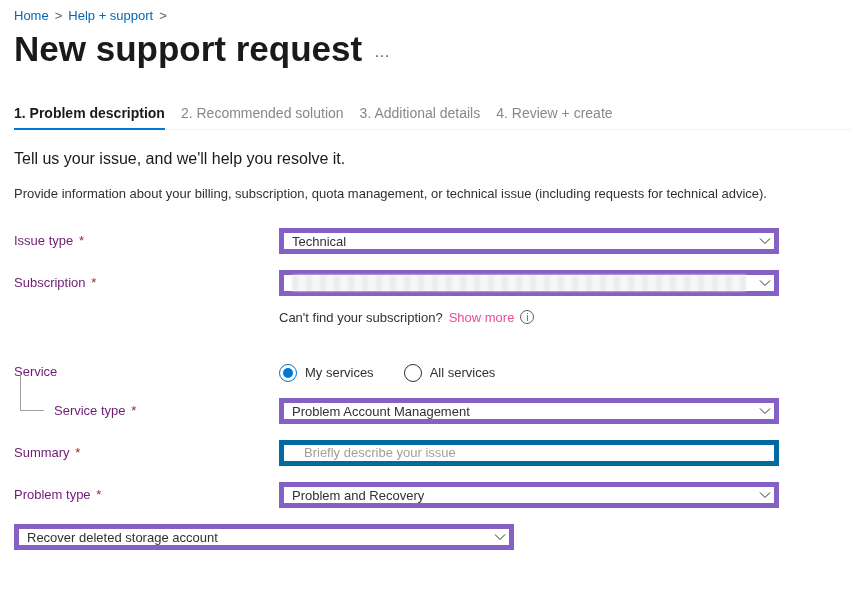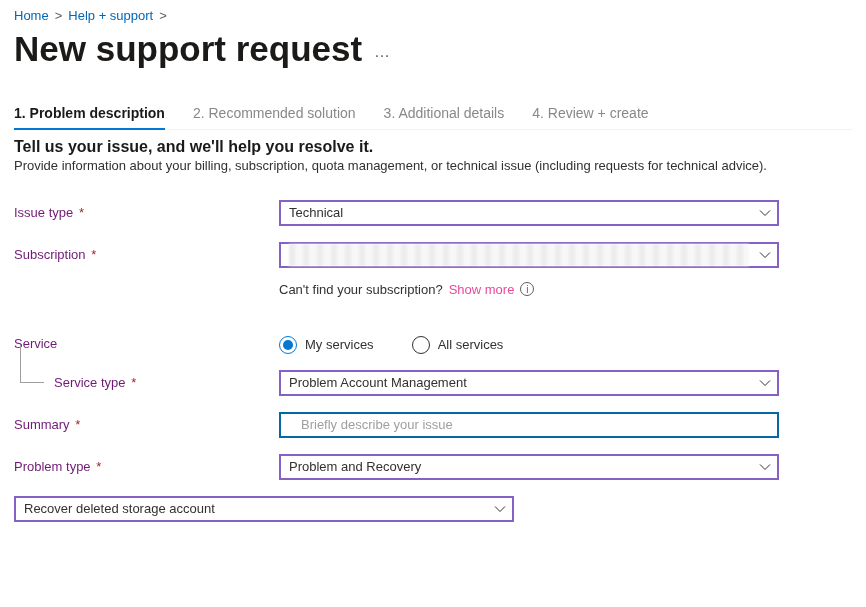--- a/index.html
+++ b/index.html
@@ -18,43 +18,43 @@
       font-size: 13px;
       margin-bottom: 6px;
     }
     .breadcrumb a { color: #0067b8; text-decoration: none; cursor: pointer; }
     .breadcrumb .sep { color: #605e5c; }
     .title-row { display: flex; align-items: center; gap: 12px; margin-bottom: 36px; }
     .page-title { font-size: 35px; font-weight: 600; color: #1b1a19; }
     .more-dots { color: #605e5c; font-size: 16px; letter-spacing: 2px; padding-top: 6px; cursor: pointer; }
     .tabs {
       display: flex;
-      gap: 28px;
+      gap: 16px;
       border-bottom: 1px solid #f3f2f1;
-      margin-bottom: 8px;
+      margin-bottom: 20px;
     }
     .tab {
       font-size: 14px;
       color: #8a8886;
       padding: 0 0 8px 0;
       cursor: pointer;
       position: relative;
     }
     .tab.active {
       color: #1b1a19;
       font-weight: 600;
     }
     .tab.active::after {
       content: "";
       position: absolute;
       left: 0; right: 0; bottom: -1px;
       height: 2px;
       background: #0078d4;
     }
-    .section-heading { font-size: 16px; font-weight: 700; color: #1b1a19; margin-bottom: 0; }
+    .section-heading { font-size: 16px; font-weight: 400; color: #1b1a19; margin-bottom: 16px; }
     .section-sub { font-size: 13px; color: #323130; line-height: 1.5; margin-bottom: 24px; max-width: 800px; }
     .form-row {
       display: flex;
       align-items: center;
       margin-bottom: 16px;
     }
     .form-row.align-top { align-items: flex-start; margin-top: 25px; }
     .label-col { width: 265px; flex-shrink: 0; }
     .label-col.indent { padding-left: 40px; position: relative; }
     .tree-connector {
@@ -63,47 +63,47 @@
       width: 24px; height: 38px;
       border-left: 1px solid #a19f9d;
       border-bottom: 1px solid #a19f9d;
     }
     .label-text { font-size: 13px; color: #701a75; }
     .req { color: #a4262c; margin-left: 2px; }
     .input-col { flex: 1; max-width: 500px; }
     .azure-select, .azure-input {
       width: 100%;
       height: 26px;
-      border: 2px solid #0369a1;
+      border: 5px solid #0369a1;
       background: #fff;
       padding: 0 28px 0 8px;
       font-size: 13px;
       font-family: inherit;
       position: relative;
       display: flex;
-      align-items: center;
+      align-items: flex-end;
       cursor: pointer;
     }
     .azure-select.purple { border-color: #8661c5; }
     .azure-input { cursor: text; padding-left: 20px; }
     .azure-input::placeholder, .placeholder { color: #a19f9d; }
     .select-wrap { position: relative; width: 100%; }
     .select-wrap .chev {
       position: absolute; right: 8px; top: 50%; transform: translateY(-50%);
       pointer-events: none;
     }
     .chev svg { width: 12px; height: 12px; display: block; }
     .hint-row { font-size: 13px; color: #323130; margin-bottom: 14px; display: flex; align-items: center; gap: 6px;}
     .hint-row a { color: #ec4899; text-decoration: none; cursor: pointer; }
     .info-icon {
       display: inline-flex; align-items: center; justify-content: center;
       width: 14px; height: 14px; border: 1px solid #605e5c; border-radius: 50%;
       font-size: 10px; color: #605e5c; cursor: pointer;
     }
-    .radio-row { display: flex; align-items: center; gap: 38px; }
+    .radio-row { display: flex; align-items: center; gap: 30px; }
     .radio-opt { display: flex; align-items: center; gap: 8px; cursor: pointer; font-size: 13px; }
     .radio-circle {
       width: 18px; height: 18px; border: 1px solid #323130; border-radius: 50%;
       display: flex; align-items: center; justify-content: center;
     }
     .radio-circle.checked { border-color: #0078d4; }
     .radio-dot { width: 10px; height: 10px; border-radius: 50%; background: #0078d4; }
     .blur-redact {
       width: 100%; height: 100%;
       background: repeating-linear-gradient(90deg, #ececec 0 6px, #f7f7f7 6px 14px);

